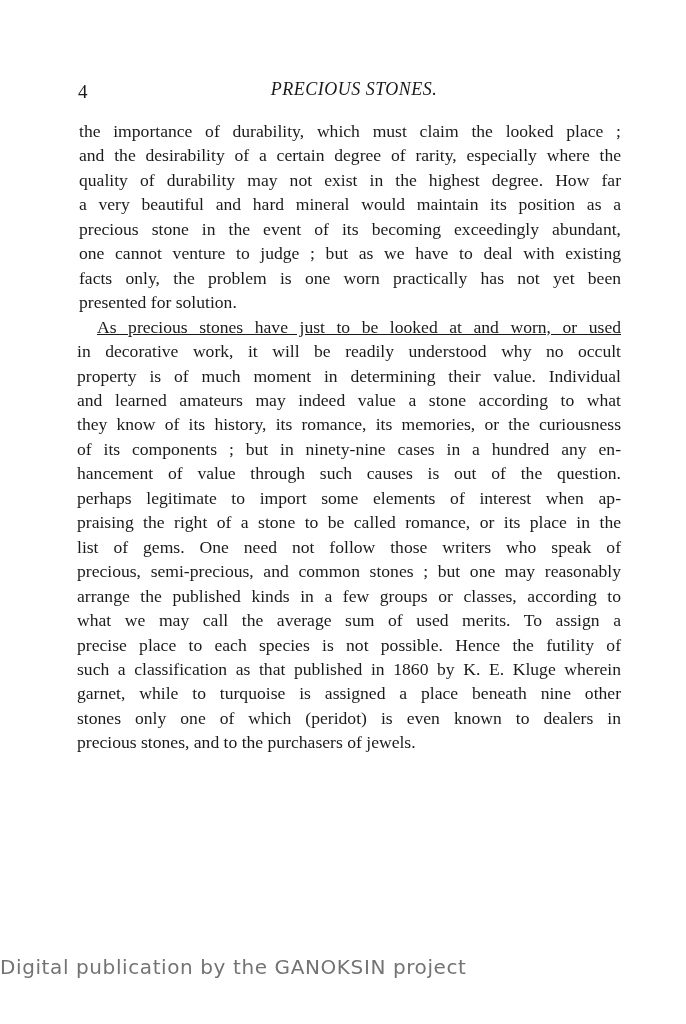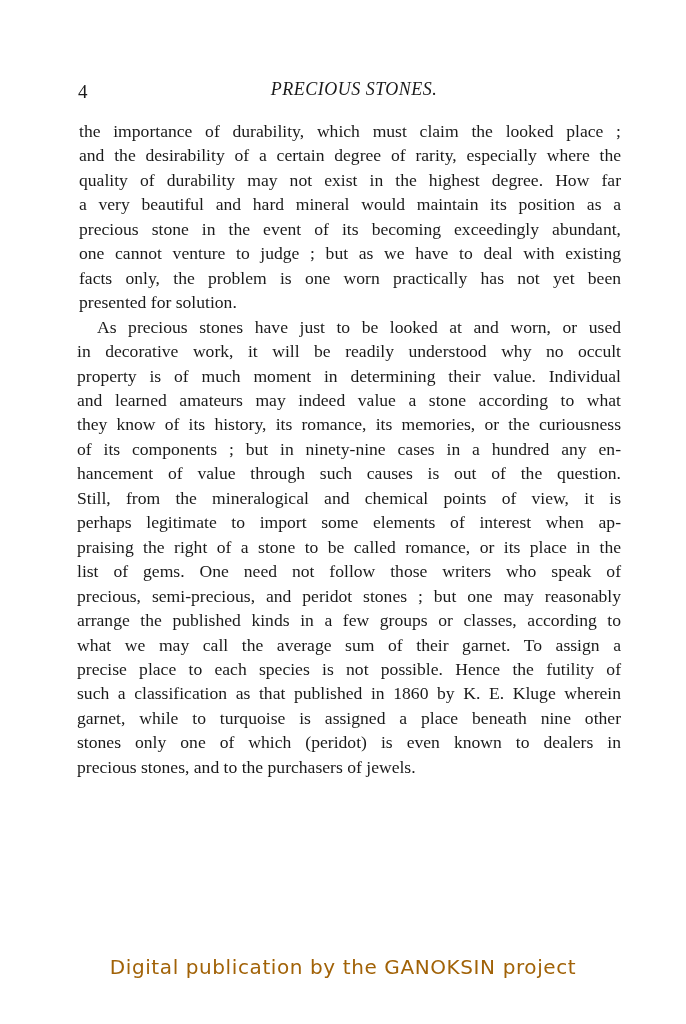--- a/index.html
+++ b/index.html
@@ -57,34 +57,34 @@
       display: block;
       white-space: nowrap;
       text-align: justify;
       text-align-last: justify;
     }
     .line.last {
       text-align-last: left;
     }
     .line.indent {
       padding-left: 24px;
+      text-decoration: underline;
     }
     .p1 { padding-left: 6px; }
     .p2 .line { padding-left: 4px; }
     .p2 .line.indent { padding-left: 24px; }
     .footer {
       position: absolute;
       top: 955px;
       left: 0;
       width: 686px;
-      text-align: center;
       font-family: "DejaVu Sans", "Liberation Sans", sans-serif;
       font-size: 20px;
       letter-spacing: 0.6px;
-      color: #a16207;
+      color: #737373;
     }
   </style>
 </head>
 <body>
 
 <div class="page">
 
   <div class="running-head">
     <span class="page-number">4</span>
     <div class="running-title">PRECIOUS STONES.</div>
@@ -102,27 +102,26 @@
       <span class="line last">presented for solution.</span>
     </div>
     <div class="paragraph p2">
       <span class="line indent">As precious stones have just to be looked at and worn, or used</span>
       <span class="line">in decorative work, it will be readily understood why no occult</span>
       <span class="line">property is of much moment in determining their value.   Individual</span>
       <span class="line">and learned amateurs may indeed value a stone according to what</span>
       <span class="line">they know of its history, its romance, its memories, or the curiousness</span>
       <span class="line">of its components ;  but in ninety-nine cases in a hundred any en-</span>
       <span class="line">hancement of value through such causes is out of the question.</span>
-      <span class="line">Still, from the mineralogical and chemical points of view, it is</span>
       <span class="line">perhaps legitimate to import some elements of interest when ap-</span>
       <span class="line">praising the right of a stone to be called romance, or its place in the</span>
       <span class="line">list of gems.   One need not follow those writers who speak of</span>
-      <span class="line">precious, semi-precious, and peridot stones ; but one may reasonably</span>
+      <span class="line">precious, semi-precious, and common stones ; but one may reasonably</span>
       <span class="line">arrange the published kinds in a few groups or classes, according to</span>
-      <span class="line">what we may call the average sum of their garnet.   To assign a</span>
+      <span class="line">what we may call the average sum of used merits.   To assign a</span>
       <span class="line">precise place to each species is not possible.   Hence the futility of</span>
       <span class="line">such a classification as that published in 1860 by K. E. Kluge wherein</span>
       <span class="line">garnet, while to turquoise is assigned a place  beneath nine other</span>
       <span class="line">stones only one of which (peridot) is even known to dealers in</span>
       <span class="line last">precious stones, and to the purchasers of jewels.</span>
     </div>
   </div>
 
   <div class="footer">Digital publication by the GANOKSIN project</div>
 

